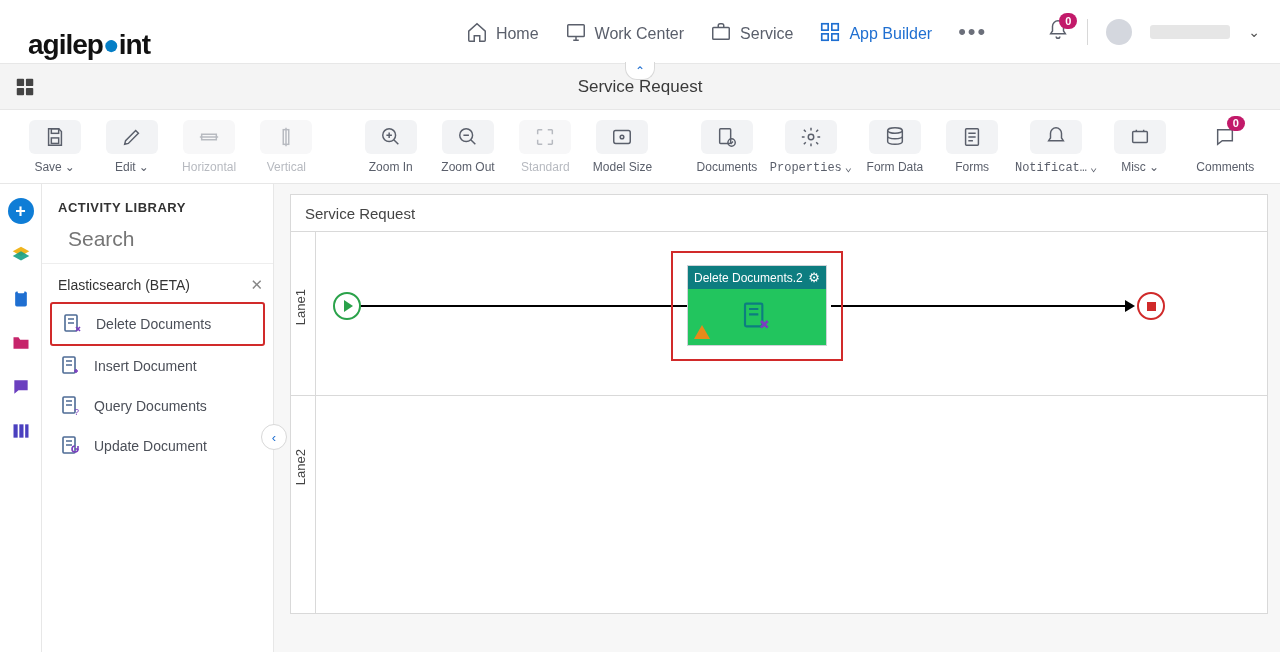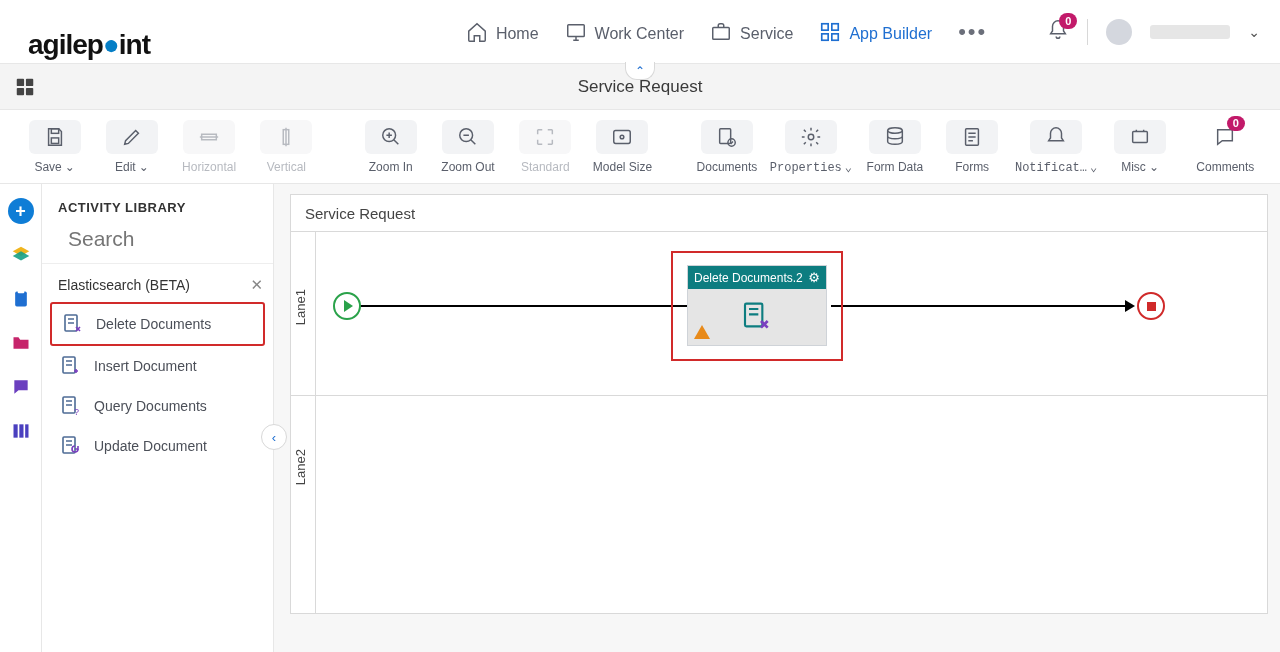--- a/index.html
+++ b/index.html
@@ -212,21 +212,21 @@
     width:28px; height:28px; border:2px solid #d02a2a; border-radius:999px;
     display:flex;align-items:center;justify-content:center; cursor:pointer;
   }
   .end-node::after { content:""; width:9px; height:9px; background:#d02a2a; }
   .selbox {
     position:absolute; top:56px; left:380px;
     width:172px; height:110px; border:2px solid #d12a2a;
   }
   .activity {
     position:absolute; top:70px; left:396px;
-    width:140px; border:1px solid #cfd3d8; background:#e5e5e5; cursor:pointer;
+    width:140px; border:1px solid #cfd3d8; background:#22c55e; cursor:pointer;
   }
   .activity-head {
     background:#0d7d80; color:#fff; font-size:12px; padding:4px 6px;
     display:flex; justify-content:space-between; align-items:center;
   }
   .activity-head .gear { font-size:13px; }
   .activity-body {
     height:56px; display:flex; align-items:center; justify-content:center; gap:8px;
     position:relative;
   }

